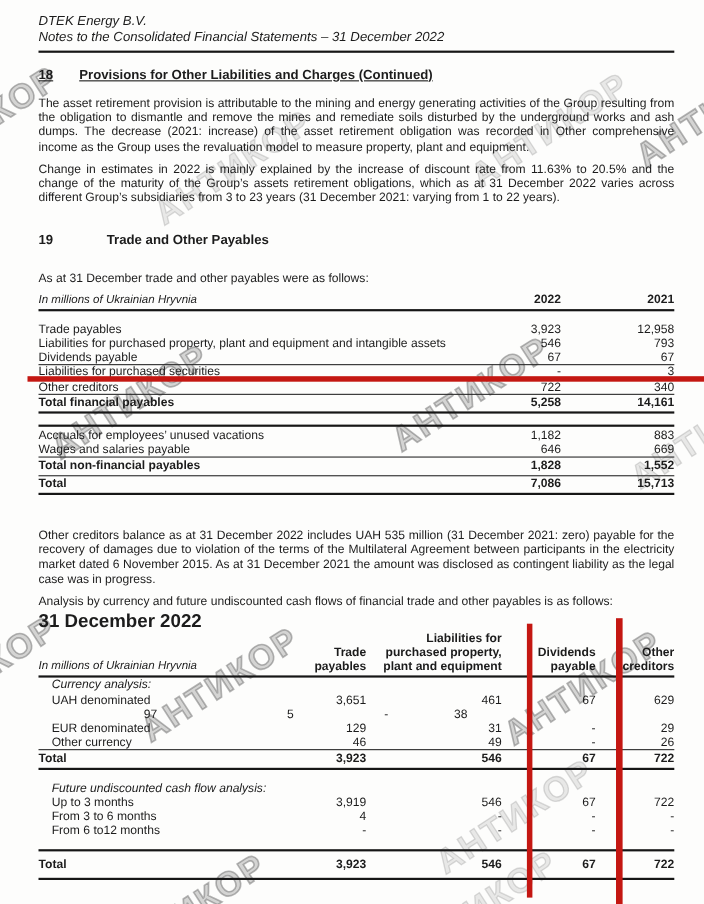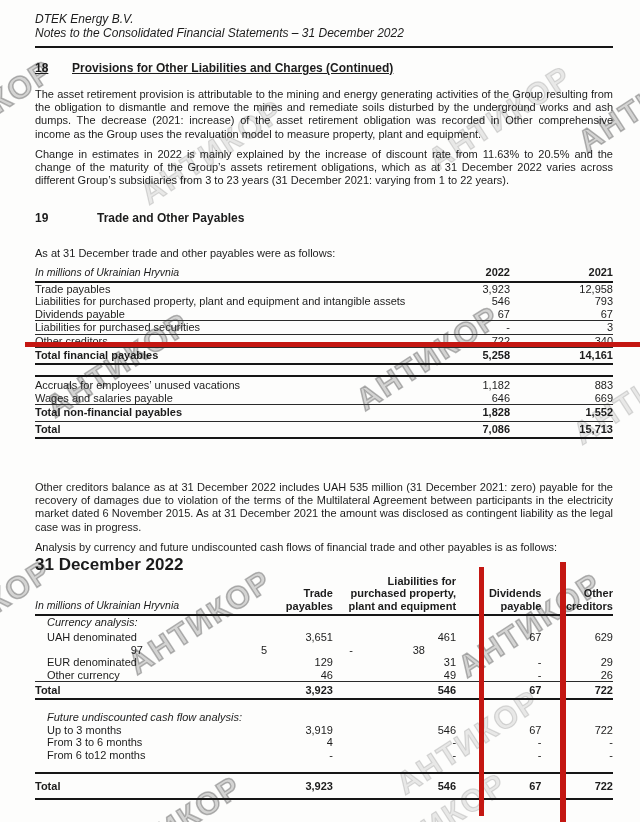--- a/index.html
+++ b/index.html
@@ -106,21 +106,21 @@
       <span>Trade and Other Payables</span>
     </div>
     <div class="abs intro" style="top:247px;">As at 31 December trade and other payables were as follows:</div>
 
     <div class="abs" style="top:266px;">
       <div class="t1head">
         <div class="unit">In millions of Ukrainian Hryvnia</div>
         <div class="yr">2022</div>
         <div class="yr yr2">2021</div>
       </div>
-      <div class="t1row" style="">
+      <div class="t1row" style="margin-top:11px;">
         <div class="lbl">Trade payables</div>
         <div class="v1">3,923</div>
         <div class="v2">12,958</div>
       </div>
       <div class="t1row tall">
         <div class="lbl">Liabilities for purchased property, plant and equipment and intangible assets</div>
         <div class="v1">546</div>
         <div class="v2">793</div>
       </div>
       <div class="t1row bb">

